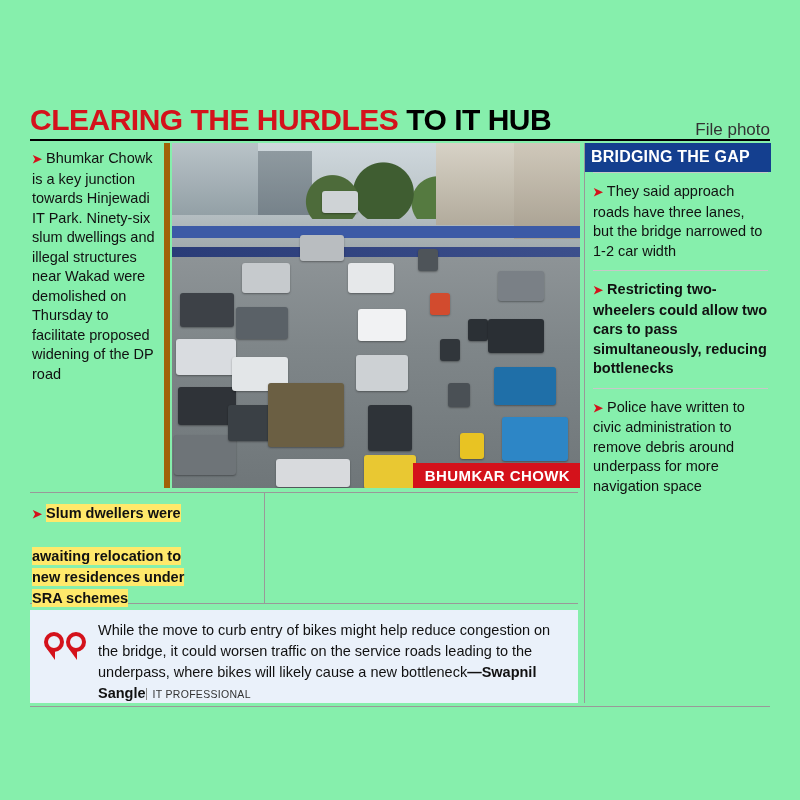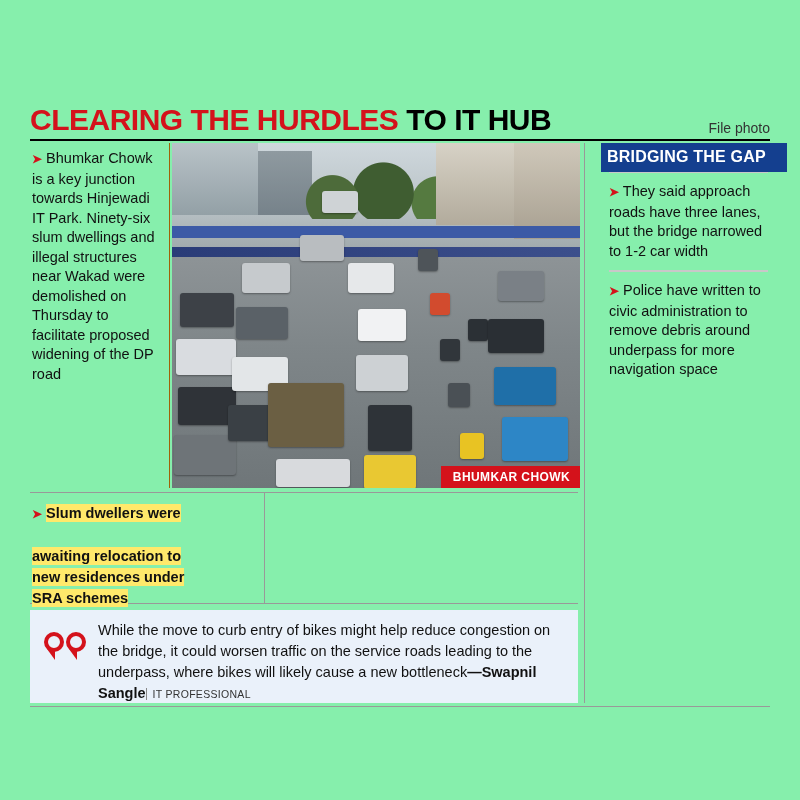--- a/index.html
+++ b/index.html
@@ -35,40 +35,40 @@
     line-height: 32px;
     font-family: "Liberation Sans", sans-serif;
     white-space: nowrap;
   }
   .headline .hl-red { color: #d4121b; }
   .headline .hl-black { color: #000000; }
   .file-photo {
     position: absolute;
     right: 0px;
     top: 16px;
-    font-size: 14px;
+    font-size: 17px;
     color: #333333;
   }
   .rule-top {
     position: absolute;
     left: 30px;
     top: 139px;
     width: 740px;
     height: 2px;
     background: #000000;
   }
 
   
   .left-col {
     position: absolute;
     left: 30px;
     top: 143px;
     width: 140px;
     height: 345px;
-    border-right: 1px solid #a16207;
+    border-right: 6px solid #a16207;
     box-sizing: border-box;
     padding: 6px 8px 0 2px;
   }
   .blurb {
     font-size: 14.5px;
     line-height: 19.5px;
     color: #111111;
   }
   .arrow {
     color: #d4121b;
@@ -128,36 +128,36 @@
     position:absolute;
     border-radius: 3px;
     box-shadow: 0 1px 2px rgba(0,0,0,0.35);
   }
   .photo-caption {
     position: absolute;
     right: 0;
     bottom: 0;
     background: #d4121b;
     color: #ffffff;
-    font-size: 12px;
+    font-size: 15px;
     font-weight: bold;
     letter-spacing: 0.4px;
     padding: 4px 10px 4px 12px;
   }
 
   
   .right-col {
     position: absolute;
     left: 584px;
     top: 143px;
     width: 186px;
     height: 560px;
     border-left: 1px solid #999999;
     box-sizing: border-box;
-    padding-left: 24px;
+    padding-left: 8px;
   }
   .gap-title {
     background: #143f8f;
     color: #ffffff;
     font-size: 16px;
     font-weight: bold;
     letter-spacing: 0.2px;
     padding: 5px 6px 6px 6px;
     margin-left: -8px;
     width: 186px;
@@ -345,20 +345,24 @@
     <div class="gap-title">BRIDGING THE GAP</div>
 
     <div class="gap-sep"></div>
 
     <div class="gap-item">
       <span class="arrow">➤</span>
       <span>They said approach roads have three lanes, but the bridge narrowed to 1-2 car width</span>
     </div>
     <div class="gap-sep"></div>
 
+    <div class="gap-item bold">
+      <span class="arrow">➤</span>
+      <span>Restricting two-wheelers could allow two cars to pass simultaneously, reducing bottlenecks</span>
+    </div>
     <div class="gap-sep"></div>
 
     <div class="gap-item">
       <span class="arrow">➤</span>
       <span>Police have written to civic administration to remove debris around underpass for more navigation space</span>
     </div>
   </div>
 
   <div class="strip">
     <div class="strip-left">

